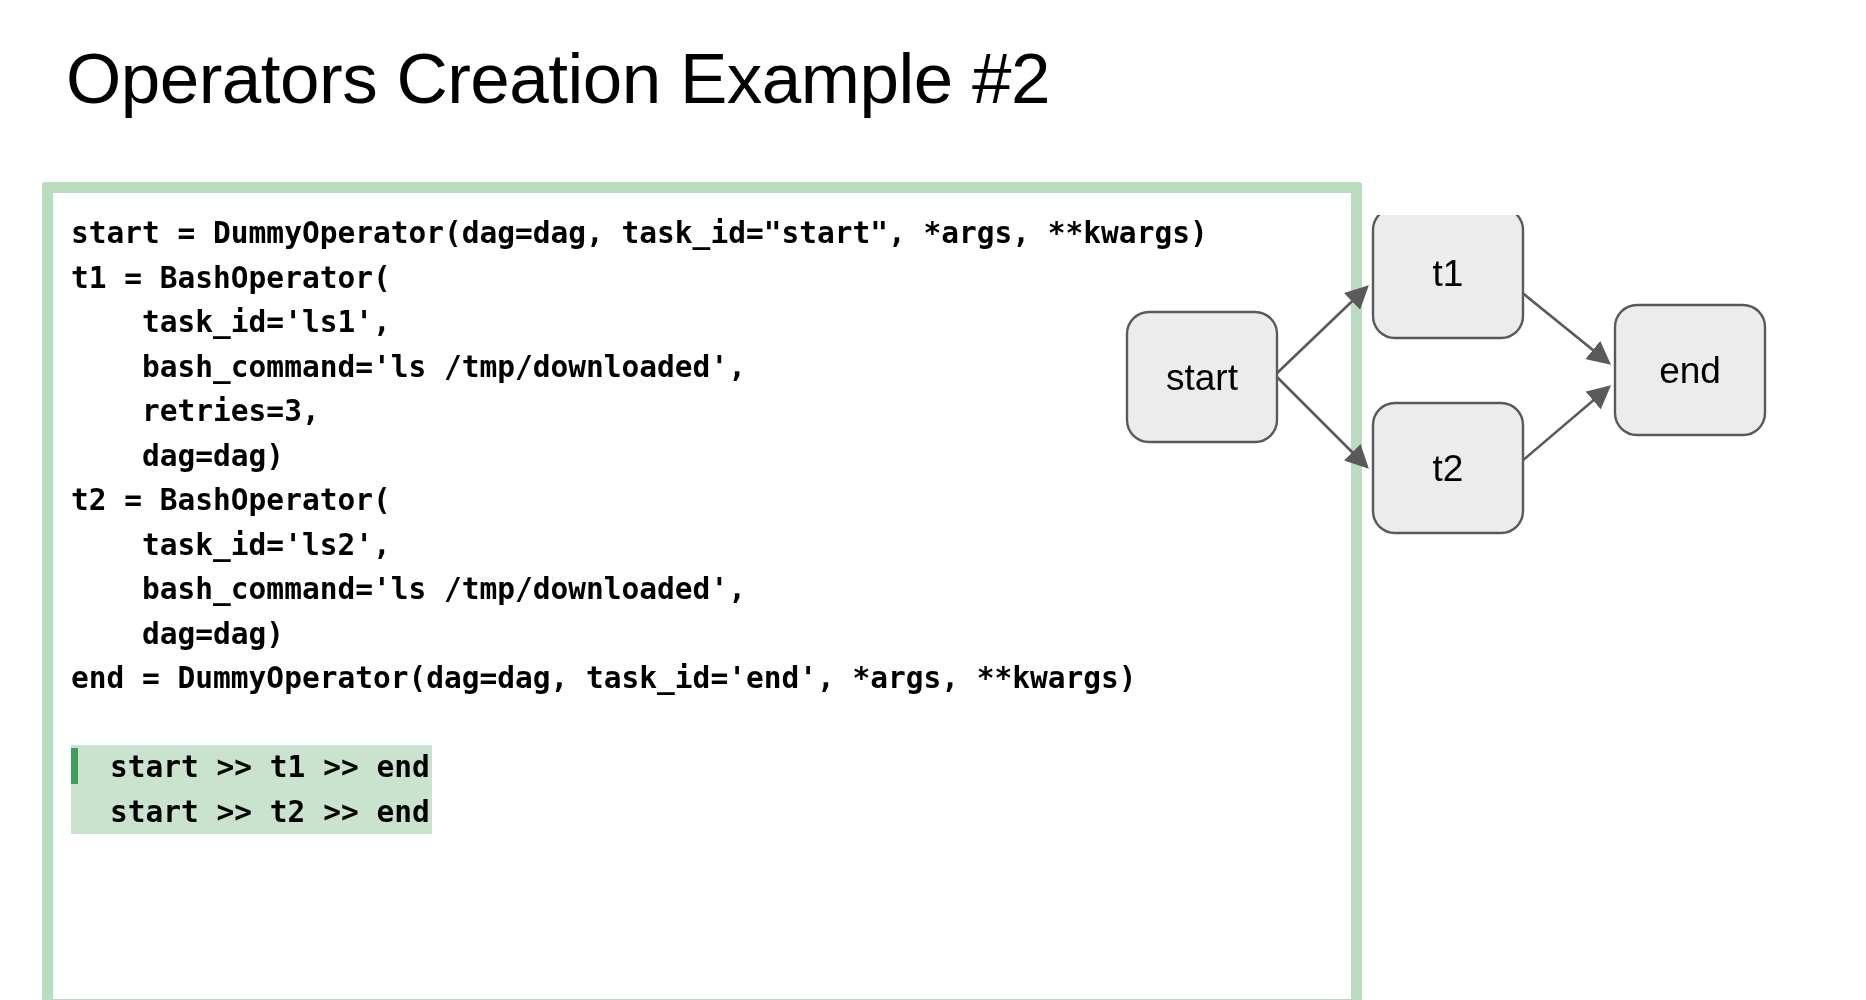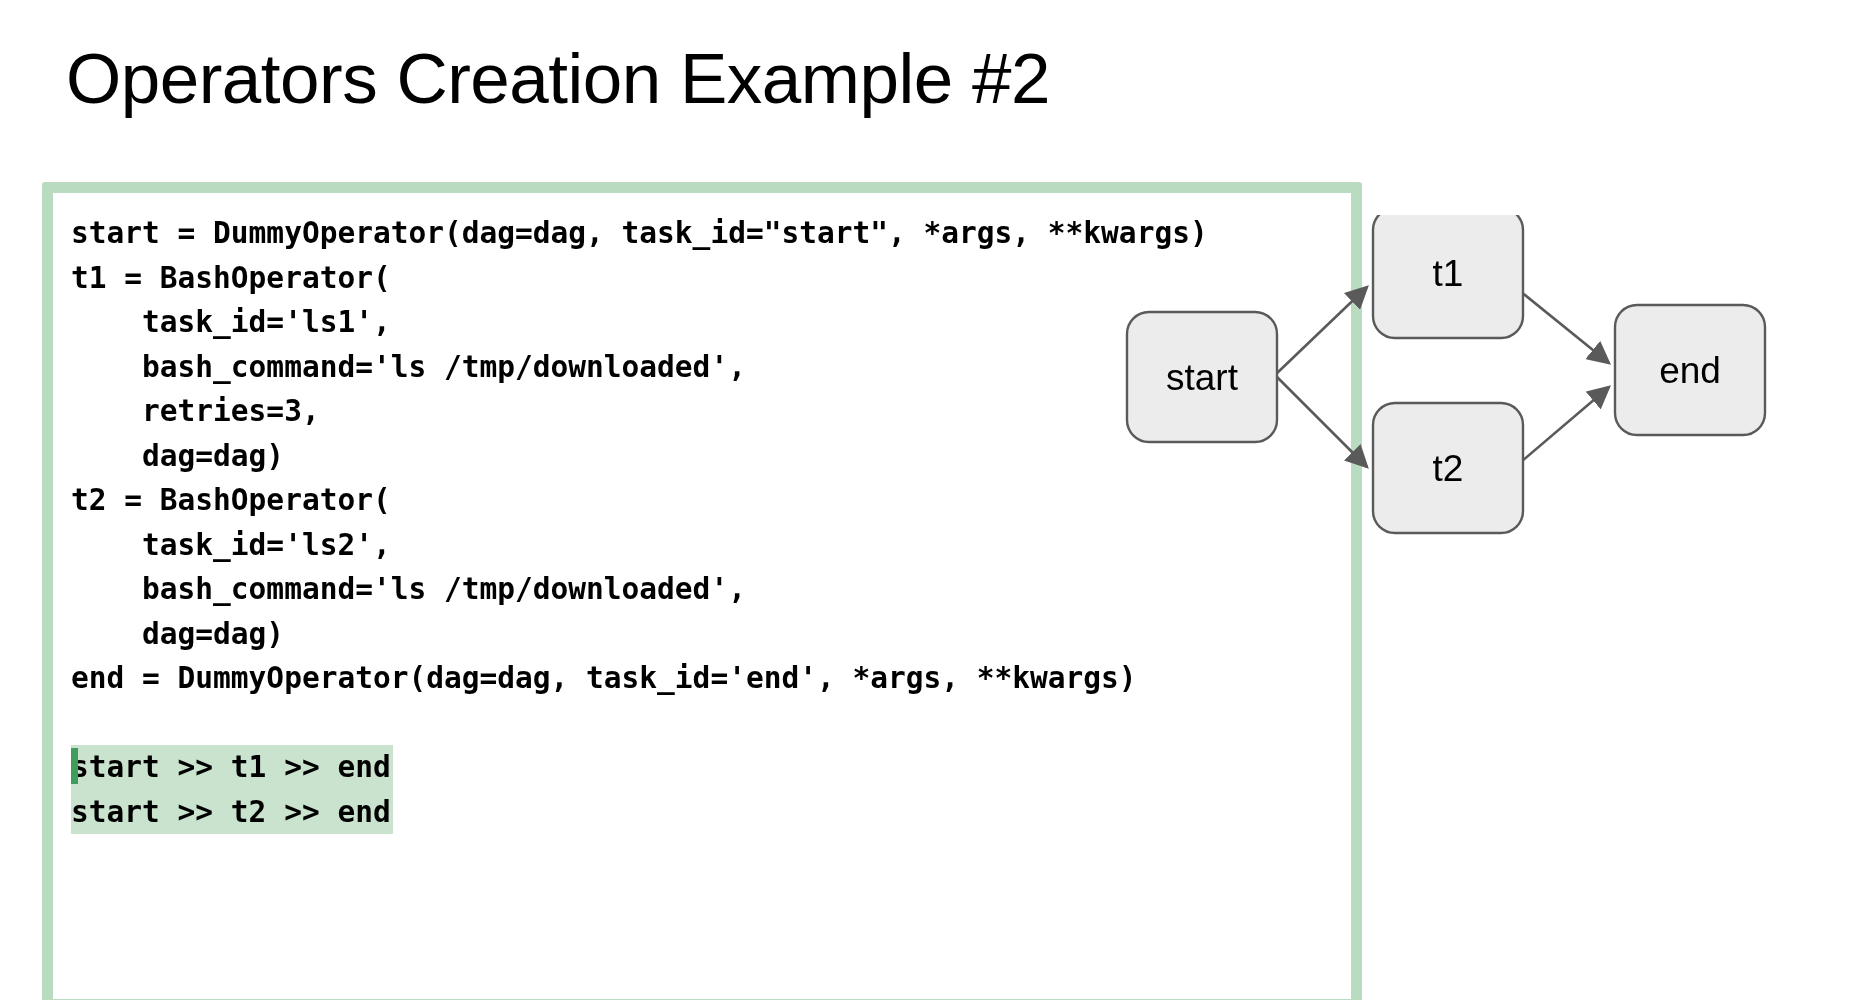--- a/index.html
+++ b/index.html
@@ -58,20 +58,21 @@
     position: relative;
     display: block;
     white-space: pre;
     height: 44.5px;
   }
   .code-line.blank { color: transparent; }
   .code-line.hl {
     display: inline-block;
     background: #c9e3ce;
     padding-right: 2px;
+    padding-left: 39px;
   }
   .hl-wrap { display: block; height: 44.5px; }
   .caret {
     position: absolute;
     left: 0;
     top: 3px;
     width: 7px;
     height: 36px;
     background: #3f9e5c;
   }

